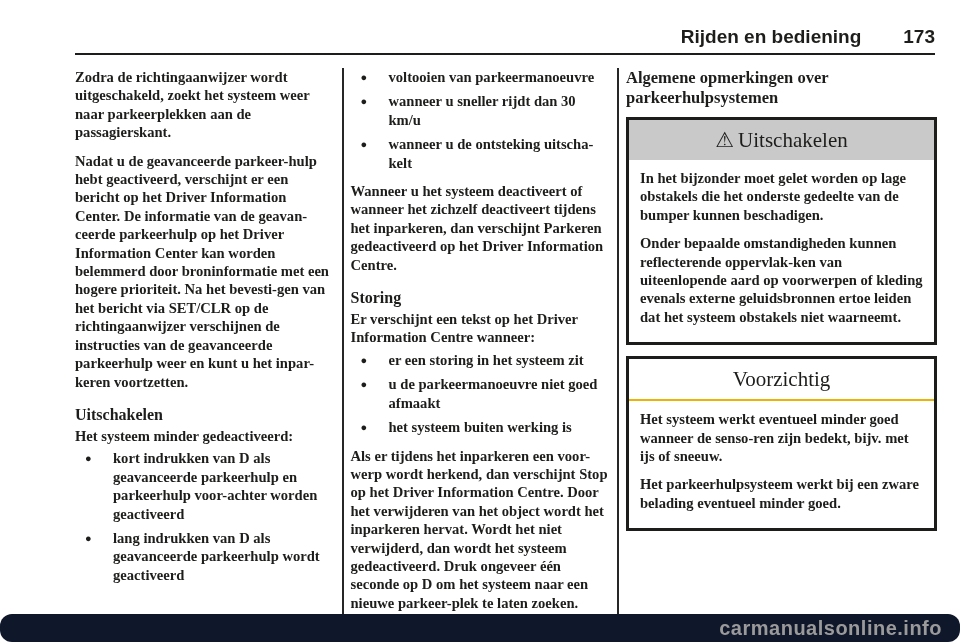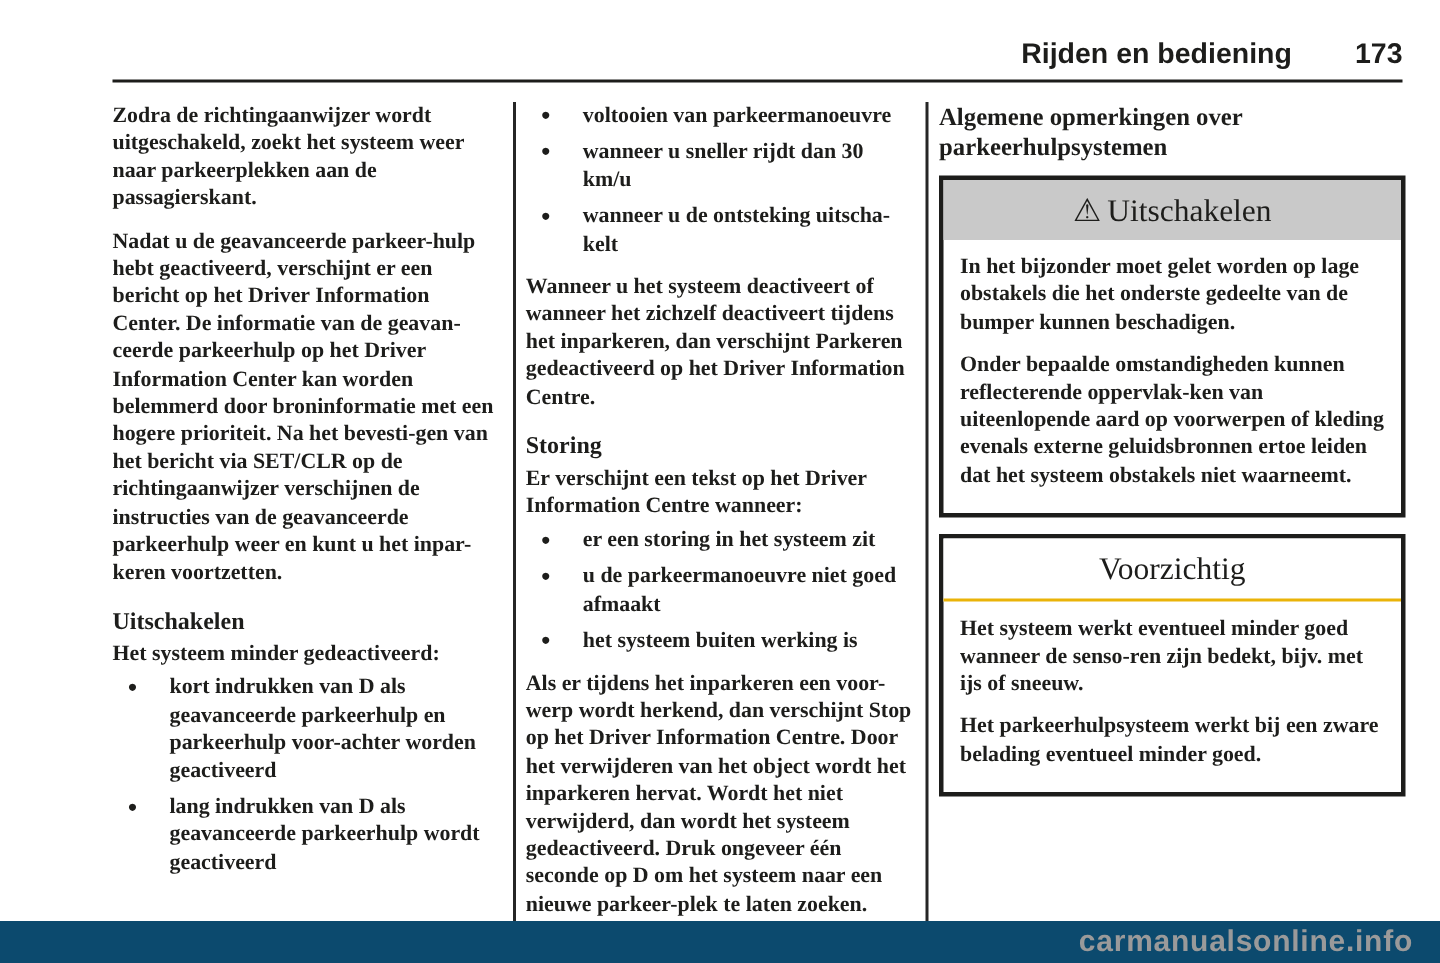--- a/index.html
+++ b/index.html
@@ -67,22 +67,22 @@
   .warn-hd{background:#c9c9c9;}
   .caut-hd{background:#ffffff;border-bottom:2px solid #eab308;}
   .box-body{padding:9px 11px 6px 11px;}
   .box-body p{margin:0 0 10px 0;}
   .warn-icon{font-size:21px;margin-right:4px;}
 
   
   .botbar{
     position:absolute;left:0;bottom:0;
     width:960px;height:28px;
-    background:#0c4a6e;
-    display:flex;align-items:center;justify-content:flex-end;
+    background:#0f172a;
+    display:flex;align-items:center;justify-content:flex-end;border-radius:12px;
   }
   .botbar .wm{
     color:#9a9a9a;
     font-size:20px;
     font-weight:bold;
     padding-right:18px;
     letter-spacing:0.5px;
   }
 </style>
 </head>

